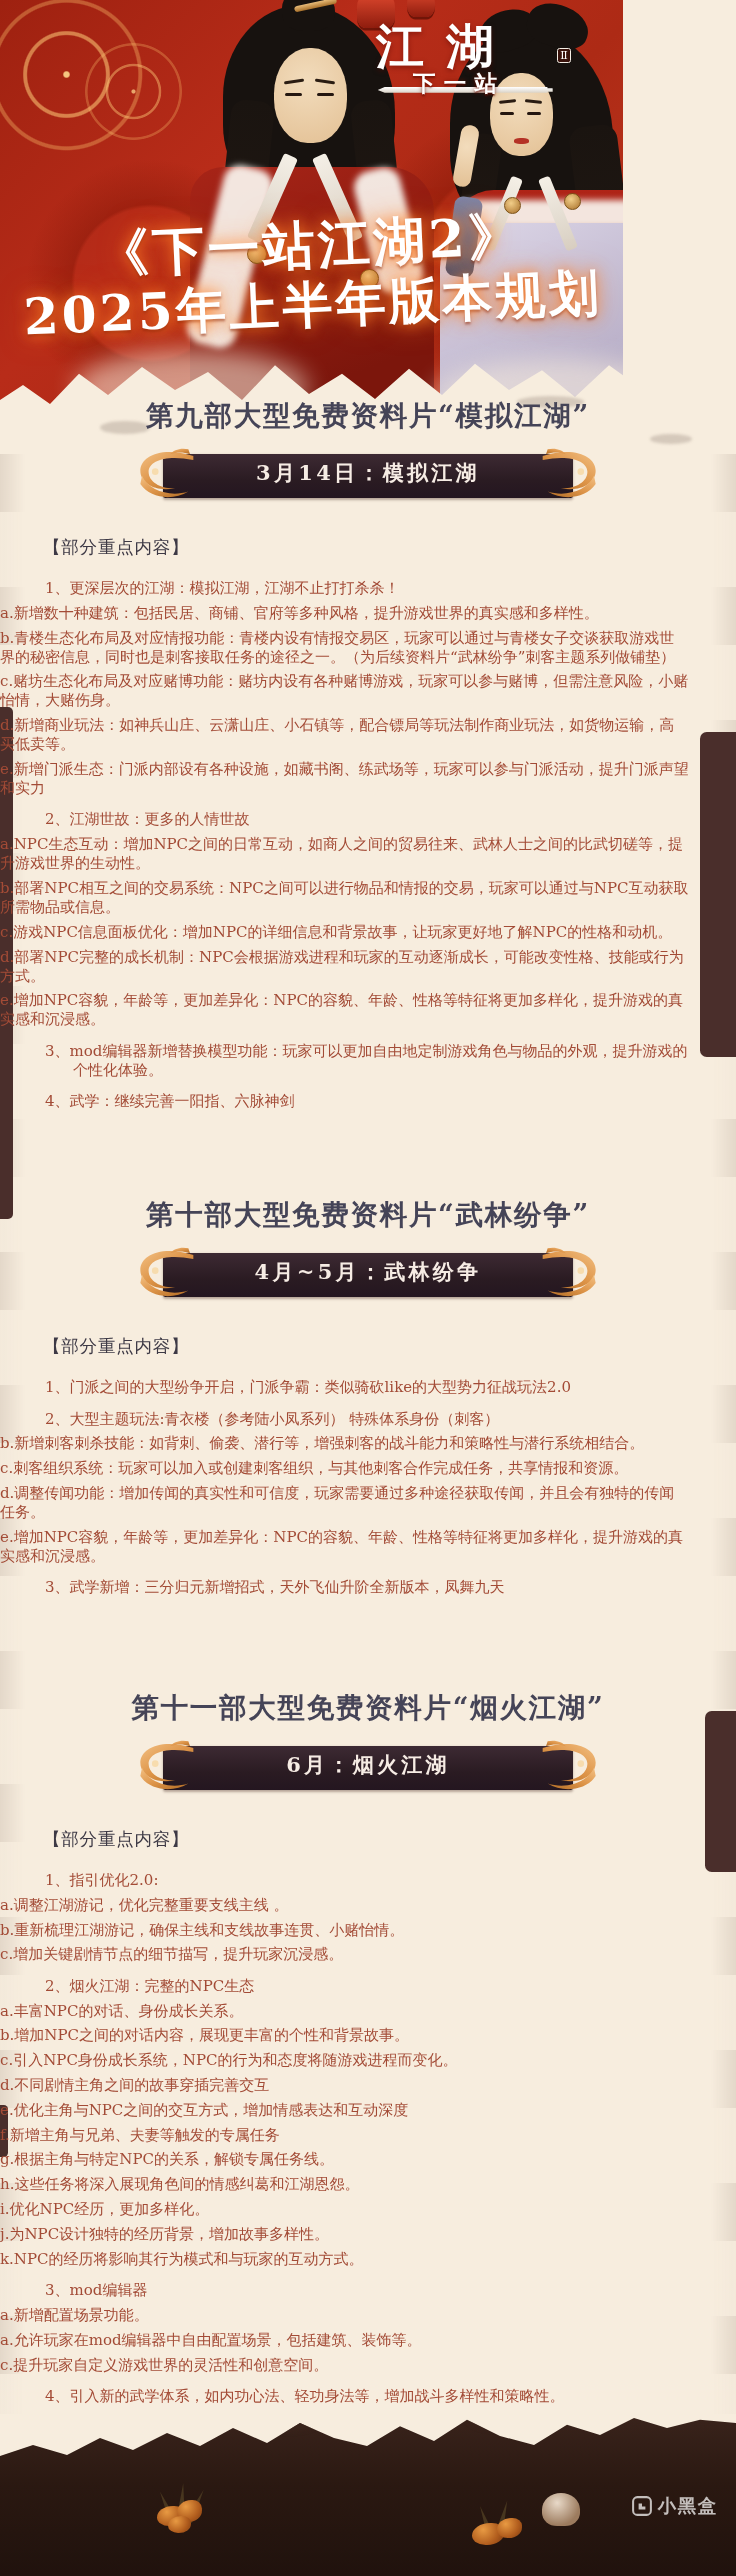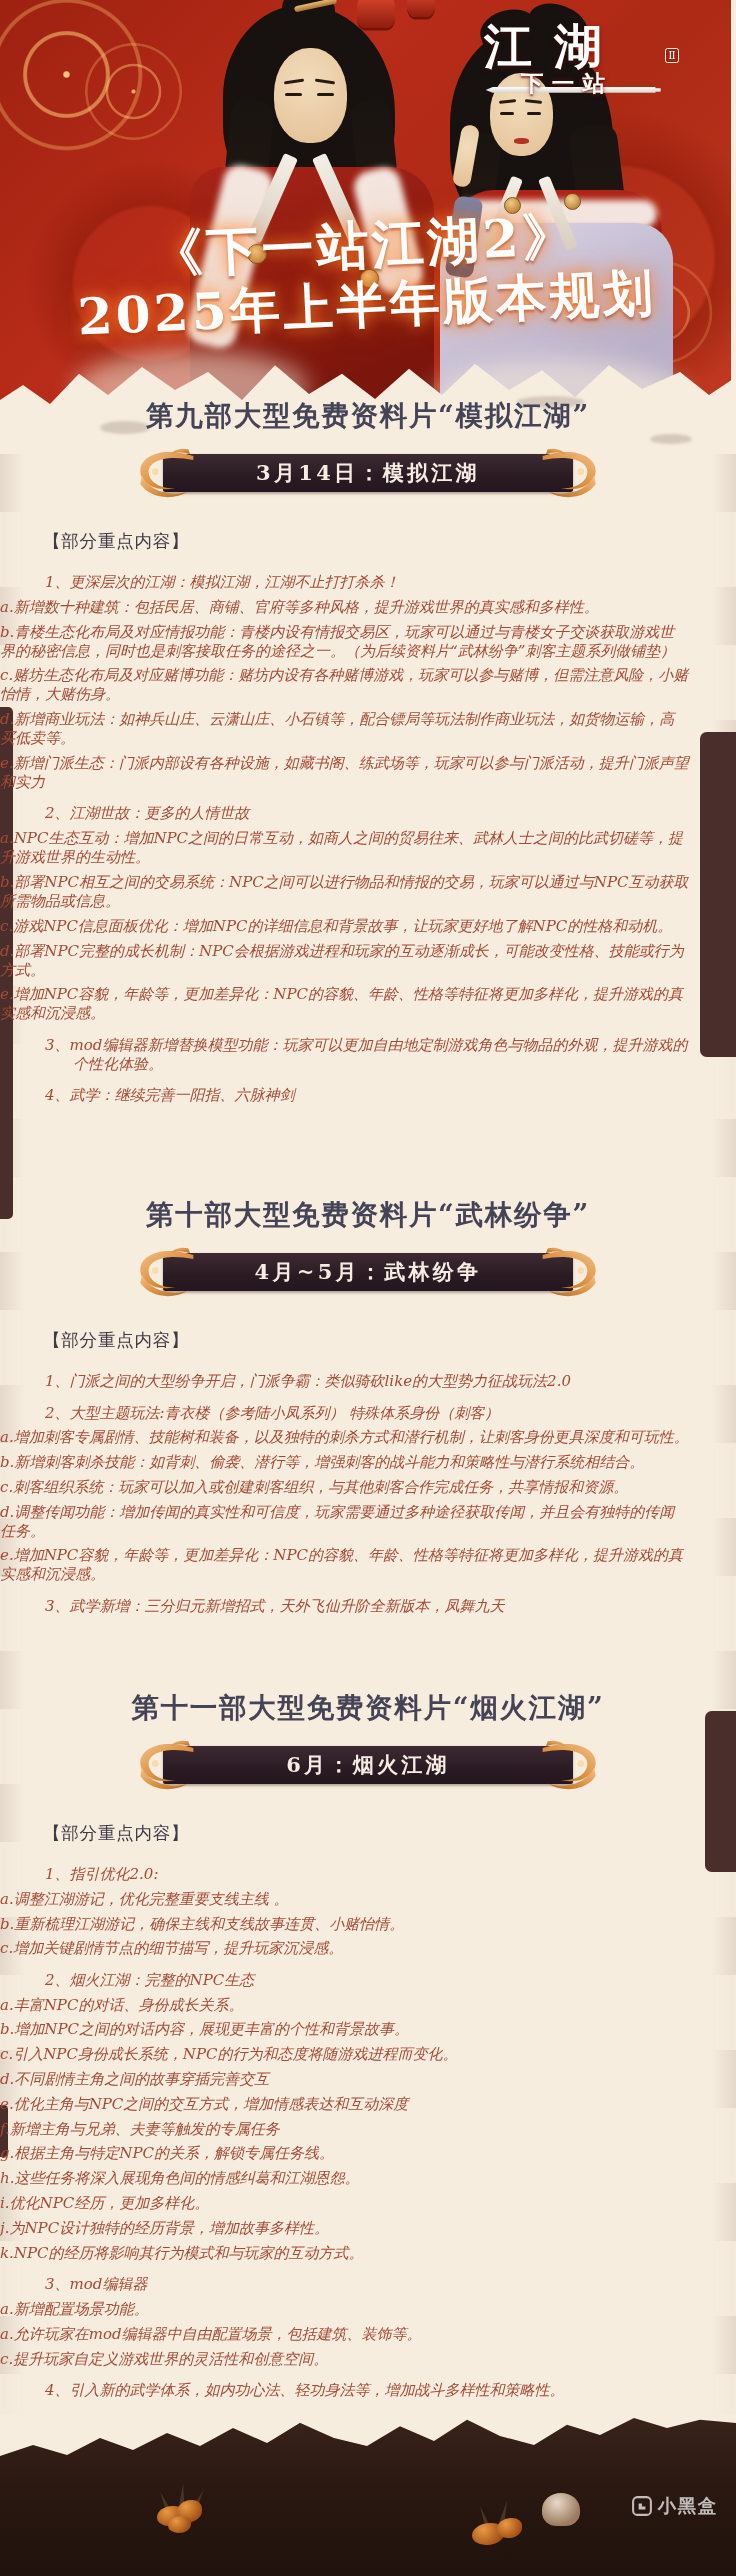--- a/index.html
+++ b/index.html
@@ -1,19 +1,19 @@
 <!DOCTYPE html>
 <html style="font-size:13.3px"><head>
 <meta charset="utf-8">
 <style>
   html,body{margin:0;padding:0;background:#2b1a15;}
   .page{position:relative;width:736px;height:2576px;margin:0 auto;background:#f7edde;overflow:hidden;
         font-family:"DejaVu Serif", serif;}
   
-  .hero{position:absolute;left:0;top:0;width:731px;height:457px;overflow:hidden;
+  .hero{position:absolute;left:0;top:0;width:623px;height:457px;overflow:hidden;
         background:linear-gradient(135deg,#9e2110 0%,#b82c19 35%,#ad2a15 60%,#c23a20 100%);}
   .knot{position:absolute;border-radius:50%;background:radial-gradient(circle,rgba(143,28,12,.0) 40%,rgba(140,26,10,.55) 42%,rgba(140,26,10,.0) 66%);}
   .fw{position:absolute;border-radius:50%;
       background:radial-gradient(circle,rgba(255,214,140,.9) 0 2%,transparent 3% 30%,rgba(255,204,120,.55) 31% 33%,transparent 34% 55%,rgba(255,198,110,.35) 56% 58%,transparent 59%);}
   .lantern{position:absolute;background:linear-gradient(#d9452c,#8f1d0e);border-radius:8.3px/11.7px;box-shadow:0 2.5px 0 #701508;}
   .mist{position:absolute;filter:blur(11.7px);background:rgba(250,238,222,.55);border-radius:50%;}
   
   .abs{position:absolute;}
   .hairM{background:#17120f;border-radius:46% 54% 40% 40%;}
   .strand{background:linear-gradient(#1a1410,#241a14);border-radius:15px;}
@@ -47,30 +47,30 @@
   .speck{position:absolute;background:rgba(125,108,96,.28);border-radius:50%;filter:blur(1.7px);}
   
   .grunge{position:absolute;top:454px;height:1960px;width:25px;opacity:.55;
           background:repeating-linear-gradient(180deg,rgba(128,108,96,.30) 0 58px,rgba(128,108,96,.05) 58px 133px);}
   .grunge.gl{left:0;mask:linear-gradient(to right,#000,transparent);-webkit-mask:linear-gradient(to right,#000,transparent);}
   .grunge.gr{right:0;mask:linear-gradient(to left,#000,transparent);-webkit-mask:linear-gradient(to left,#000,transparent);}
   .edge{position:absolute;background:#4a2e2b;}
   
   .sec{position:absolute;left:0;width:736px;}
   .sec-heading{text-align:center;font-size:27.5px;font-weight:700;color:#454457;letter-spacing:1.7px;line-height:33px;}
-  .banner{position:relative;width:410px;height:38px;margin:22px auto 10px;}
+  .banner{position:relative;width:410px;height:44px;margin:22px auto 10px;}
   .banner-bar{position:absolute;left:0;top:0;right:0;bottom:0;border-radius:2.5px;
               background:linear-gradient(#3d2a33,#2a1b22 60%,#241620);box-shadow:0 1.7px 2.5px rgba(60,30,20,.35);}
   .banner-text{position:relative;z-index:2;display:block;text-align:center;line-height:38px;color:#f6ece4;
                font-size:21px;font-weight:700;letter-spacing:3.3px;}
   .orn{position:absolute;top:-8.3px;width:62px;height:53px;z-index:3;}
   .orn.left{left:-28px;}
   .orn.right{right:-28px;transform:scaleX(-1);}
   .content-label{margin:37px 0 0 43px;font-size:17.5px;font-weight:400;color:#3d3945;letter-spacing:0.8px;}
-  .list{margin:20px 47px 0 0;font-style:italic;}
+  .list{margin:20px 47px 0 0;}
   .item{font-size:15px;line-height:19px;color:#a34b36;margin-top:12.5px;padding-left:73px;text-indent:-28px;}
   .sub{font-size:15px;line-height:19px;color:#a34b36;margin-top:5.8px;}
   
   .footer{position:absolute;left:0;top:2413px;width:736px;height:163px;
           background:linear-gradient(#3a241c 0%,#2a1811 45%,#20120d 100%);
           clip-path:polygon(0 43px,33px 32px,67px 42px,100px 25px,133px 37px,167px 20px,200px 33px,233px 15px,267px 30px,300px 10px,334px 25px,367px 33px,400px 13.3px,434px 28px,467px 6.7px,500px 23px,534px 32px,567px 11.7px,600px 22px,634px 5px,667px 15px,700px 6.7px,736px 10px,736px 163px,0 163px);}
   .ink{position:absolute;background:rgba(58,36,28,.85);border-radius:50%;filter:blur(2.5px);}
   .petal{position:absolute;background:radial-gradient(circle at 35% 30%,#e89a43,#b05c1d 60%,#7a3a10);border-radius:60% 40% 55% 45%;}
   .leaf{position:absolute;width:0;height:0;border-left:4.2px solid transparent;border-right:4.2px solid transparent;border-bottom:35px solid #4e3c22;opacity:.85;}
   .shroom{position:absolute;background:radial-gradient(circle at 40% 30%,#e8d9c8,#9c7b5e 70%);border-radius:50% 50% 40% 40%;}
@@ -243,21 +243,20 @@
       <path fill="url(#gg)" d="M8 36 C16 54 42 62 64 55 C46 66 18 64 6 46 Z"></path>
       <path fill="url(#gg)" d="M64 4 C54 2 46 5 42 10 C50 7 58 7 66 10 Z"></path>
       <circle cx="24" cy="31" r="4" fill="#f7dcae"></circle>
     </svg>
           <span class="banner-text">4月~5月：武林纷争</span>
         </div>
         <div class="content-label">【部分重点内容】</div>
         <div class="list">
           <div class="item">1、门派之间的大型纷争开启，门派争霸：类似骑砍like的大型势力征战玩法2.0</div>
           <div class="item">2、大型主题玩法:青衣楼（参考陆小凤系列） 特殊体系身份（刺客）</div>
-          <div class="sub">a.增加刺客专属剧情、技能树和装备，以及独特的刺杀方式和潜行机制，让刺客身份更具深度和可玩性。</div>
           <div class="sub">b.新增刺客刺杀技能：如背刺、偷袭、潜行等，增强刺客的战斗能力和策略性与潜行系统相结合。</div>
           <div class="sub">c.刺客组织系统：玩家可以加入或创建刺客组织，与其他刺客合作完成任务，共享情报和资源。</div>
           <div class="sub">d.调整传闻功能：增加传闻的真实性和可信度，玩家需要通过多种途径获取传闻，并且会有独特的传闻任务。</div>
           <div class="sub">e.增加NPC容貌，年龄等，更加差异化：NPC的容貌、年龄、性格等特征将更加多样化，提升游戏的真实感和沉浸感。</div>
           <div class="item">3、武学新增：三分归元新增招式，天外飞仙升阶全新版本，凤舞九天</div>
         </div>
       </section>
       <section class="sec" style="top: 1691px;">
         <div class="sec-heading">第十一部大型免费资料片“烟火江湖”</div>
         <div class="banner">

